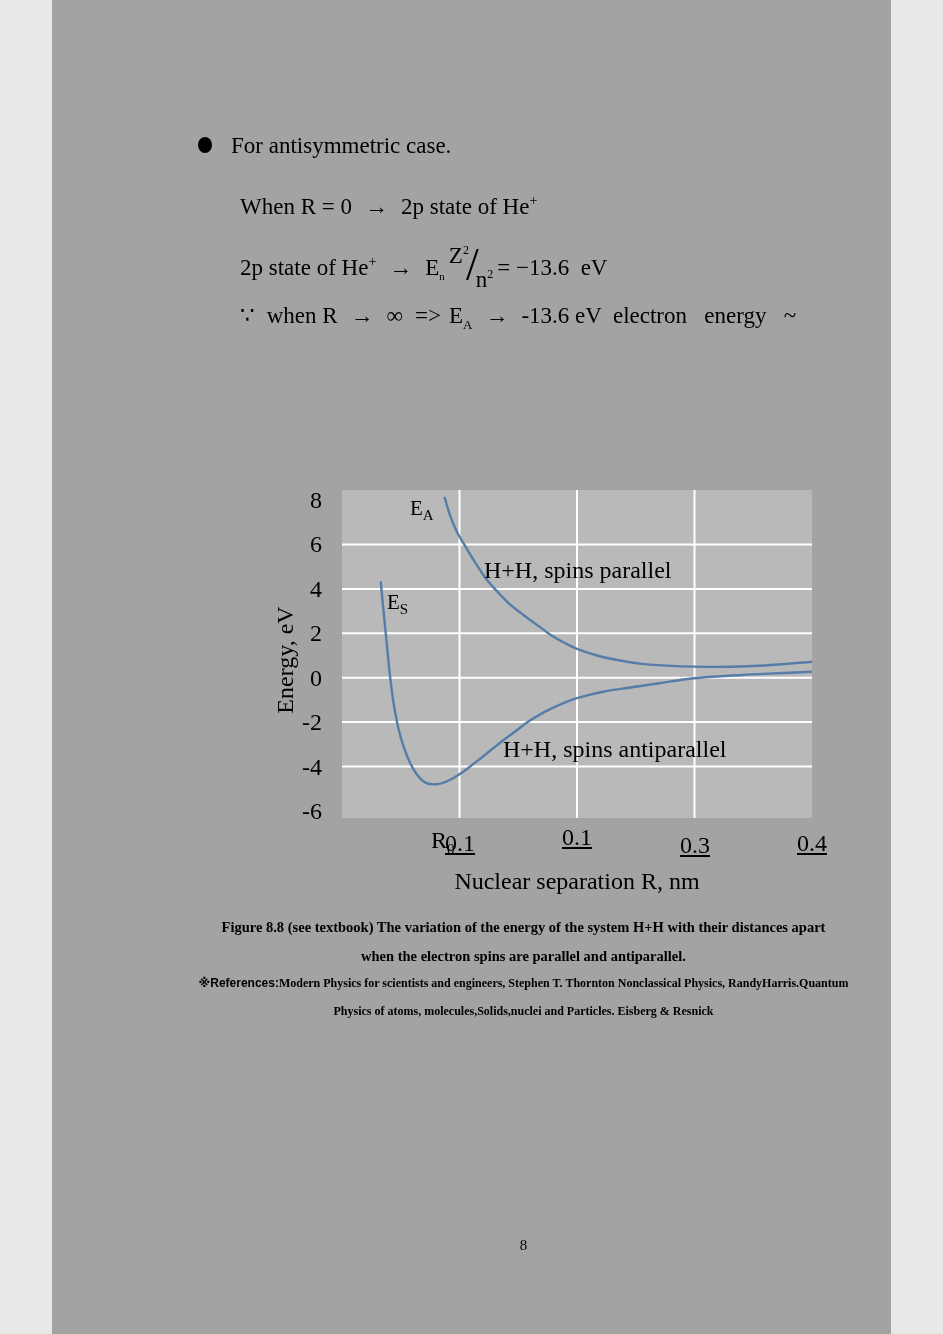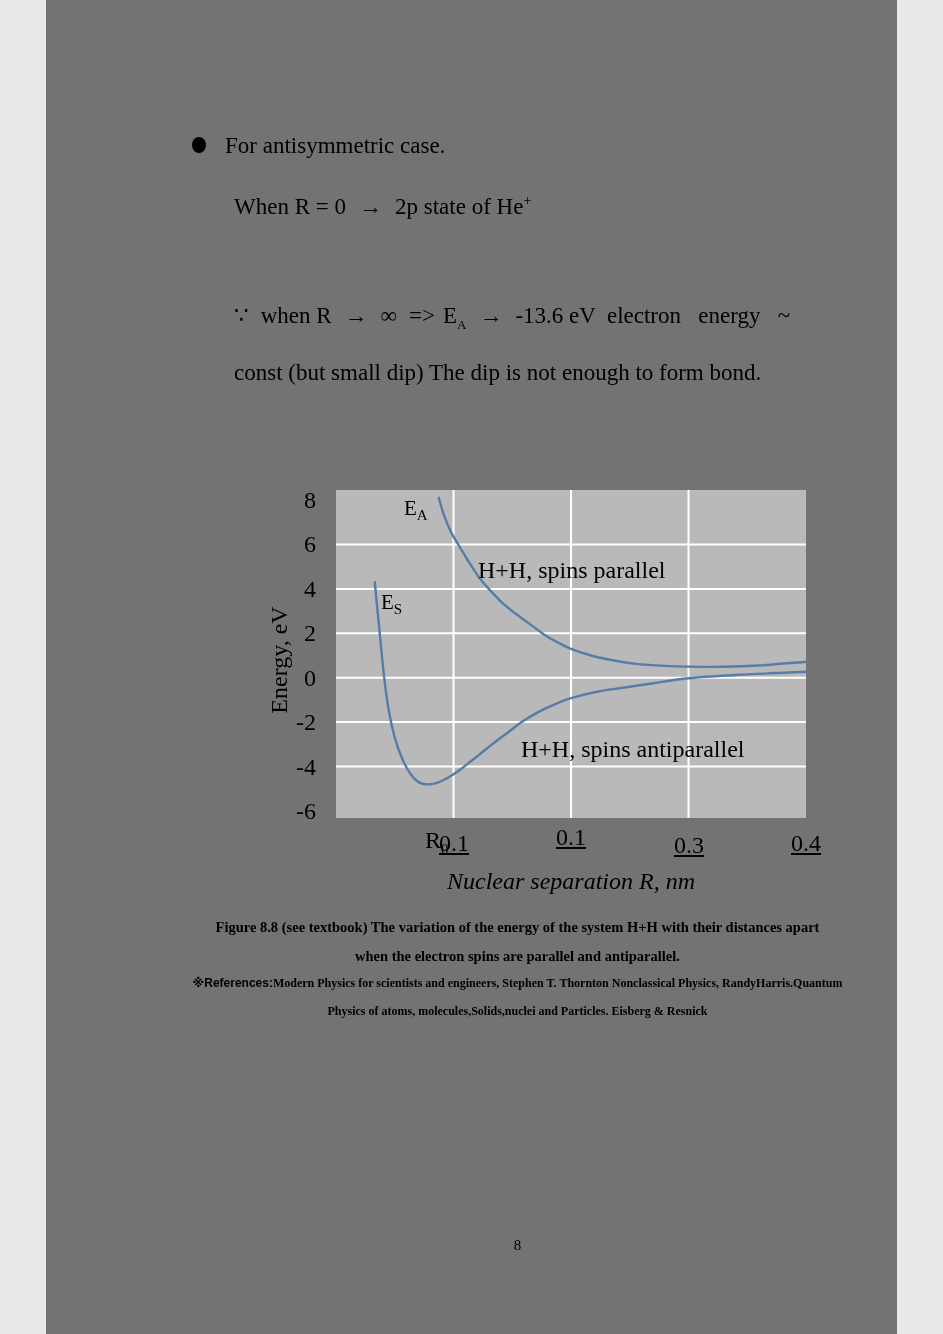--- a/index.html
+++ b/index.html
@@ -1,19 +1,19 @@
 <!DOCTYPE html>
 <html><head>
 <meta charset="utf-8">
 <style>
   html,body{margin:0;padding:0;background:#e8e8e8;}
   .page{
-    position:relative;width:839px;height:1334px;background:#737373;
+    position:relative;width:839px;height:1334px;background:#a3a3a3;
     margin:0 auto;overflow:hidden;
-    font-family:"Liberation Serif","DejaVu Serif",serif;color:#000;padding-left:12px;
+    font-family:"Liberation Serif","DejaVu Serif",serif;color:#000;
   }
   .tline{position:absolute;left:180px;font-size:23px;line-height:30px;white-space:pre-wrap;margin-left:8px;}
   .bullet-line{position:absolute;left:146px;top:131px;font-size:23px;line-height:30px;}
   .bullet{display:inline-block;width:14px;height:16px;border-radius:50%;background:#000;
           margin-right:19px;vertical-align:middle;position:relative;top:-3px;}
   .l2{top:186px;}
   .l3{top:240px;line-height:44px;}
   .l4{top:301px;}
   .l5{top:358px;}
   .arrow{margin:0 13px;}
@@ -29,51 +29,51 @@
   .dfrac .den{position:relative;top:12px;}
   .dfrac .den sup{font-size:12px;}
   .dfrac .slash{font-size:46px;line-height:0;margin:0 -3px;font-weight:400;}
   
   .chart{position:absolute;inset:0;}
   #plot{position:absolute;left:290px;top:490px;}
   .ytick{position:absolute;left:220px;width:50px;text-align:right;font-size:24px;line-height:30px;}
   .xtick{position:absolute;width:60px;text-align:center;font-size:24px;line-height:26px;text-decoration:underline;}
   .ylab{position:absolute;left:168px;top:645px;width:130px;height:30px;line-height:30px;
         text-align:center;font-size:24px;transform:rotate(-90deg);}
-  .xlab{position:absolute;left:375px;top:868px;width:300px;text-align:center;font-size:24px;font-style:italic;}
+  .xlab{position:absolute;left:375px;top:868px;width:300px;text-align:center;font-size:24px;}
   .clabel{position:absolute;font-size:24px;line-height:28px;}
   .clabel sub{font-size:15px;}
   .lab-ea{left:358px;top:494px;font-size:21px;}
   .lab-es{left:335px;top:588px;font-size:21px;}
   .lab-par{left:432px;top:556px;}
-  .lab-anti{left:451px;top:735px;margin-left:24px;}
+  .lab-anti{left:451px;top:735px;}
   .r0{position:absolute;left:355px;top:827px;font-size:24px;line-height:26px;margin-left:24px;}
   .r0 sub{font-size:15px;}
   
   .cap{position:absolute;left:0;width:943px;text-align:center;font-weight:bold;}
   .cap1{top:917px;font-size:14.5px;line-height:20px;}
   .cap2{top:946px;font-size:14.5px;line-height:20px;}
   .ref1{top:975px;font-size:12px;line-height:16px;}
   .ref2{top:1003px;font-size:12px;line-height:16px;}
   .refpfx{font-family:"Liberation Sans","DejaVu Sans",sans-serif;}
   .pageno{position:absolute;left:0;top:1237px;width:943px;text-align:center;font-size:15px;}
 </style>
 </head>
 <body>
 
 <div class="page">
 
   <div class="bullet-line"><span class="bullet"></span><span>For antisymmetric case.</span></div>
 
   <div class="tline l2"><span>When R = 0</span><span class="arrow">→</span><span>2p state of He</span><sup>+</sup></div>
 
+  <div class="tline l3"><span>2p state of He</span><sup>+</sup><span class="arrow">→</span><span>E</span><sub class="esub">n</sub><span class="dfrac"><span class="num"><span>Z</span><sup>2</sup></span><span class="slash">/</span><span class="den"><span>n</span><sup>2</sup></span></span><span>= −13.6  eV</span></div>
 
   <div class="tline l4"><span class="m12">∵</span><span>when R</span><span class="arrow">→</span><span class="m12">∞</span><span class="m8">=&gt;</span><span>E</span><sub>A</sub><span class="arrow">→</span><span>-13.6 eV  electron   energy   ~</span></div>
 
-  <div class="tline l5">const (but small dip) The dip is not enough to form bond.</div>
 
   <div class="chart">
     <svg id="plot" width="470" height="328" viewBox="0 0 470 328">
         <rect x="0" y="0" width="470" height="328" fill="#b9b9b9"></rect>
         <line x1="0" x2="470" y1="54.4" y2="54.4" stroke="#ffffff" stroke-width="2"></line>
         <line x1="0" x2="470" y1="98.9" y2="98.9" stroke="#ffffff" stroke-width="2"></line>
         <line x1="0" x2="470" y1="143.3" y2="143.3" stroke="#ffffff" stroke-width="2"></line>
         <line x1="0" x2="470" y1="187.7" y2="187.7" stroke="#ffffff" stroke-width="2"></line>
         <line x1="0" x2="470" y1="232.1" y2="232.1" stroke="#ffffff" stroke-width="2"></line>
         <line x1="0" x2="470" y1="276.6" y2="276.6" stroke="#ffffff" stroke-width="2"></line>

